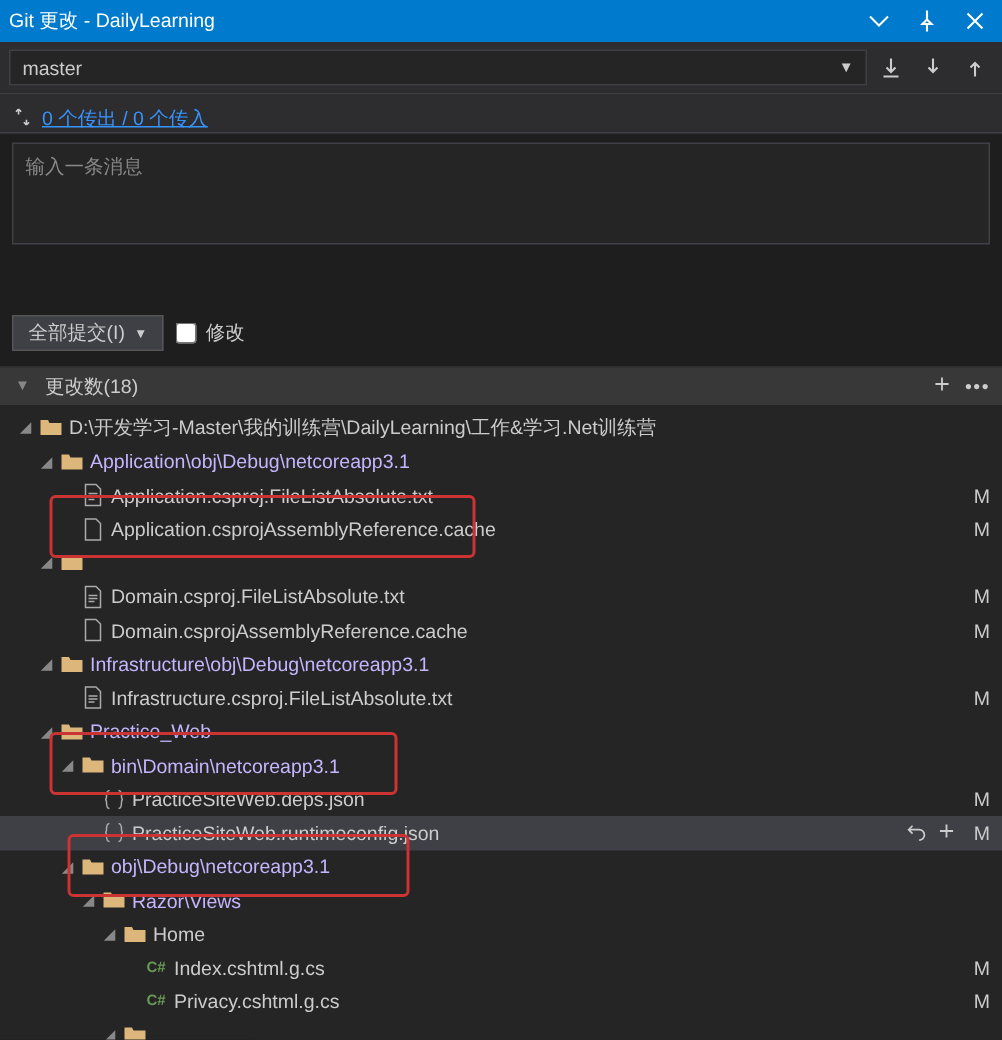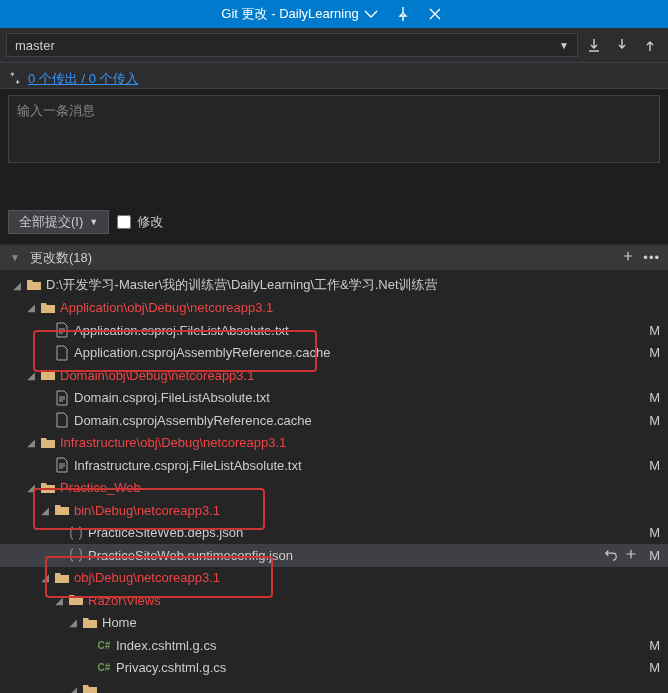--- a/index.html
+++ b/index.html
@@ -1,17 +1,17 @@
 <!DOCTYPE html>
 <html><head>
 <meta charset="utf-8">
 <style>
 * { margin: 0; padding: 0; box-sizing: border-box; font-family: "Segoe UI", Tahoma, sans-serif; }
 body { background: #1e1e1e; color: #ccc; font-size: 13px; width: 668px; height: 693px; overflow: hidden; }
-.titlebar { background: #007acc; color: #fff; height: 28px; display: flex; align-items: center; padding: 0 6px; justify-content: center; }
+.titlebar { background: #007acc; color: #fff; height: 28px; display: flex; align-items: center; padding: 0 6px; justify-content: space-between; }
 .titlebar-left { display: flex; align-items: center; gap: 4px; }
 .titlebar-right { display: flex; align-items: center; gap: 8px; }
 .titlebar-right svg { width: 14px; height: 14px; }
 .branchbar { background: #2d2d30; height: 30px; display: flex; align-items: center; padding: 17px 6px; border-bottom: 1px solid #3f3f46; gap: 4px; }
 .branch-select { flex: 1; background: #252526; border: 1px solid #3f3f46; color: #ccc; height: 24px; display: flex; align-items: center; padding: 0 8px; justify-content: space-between; }
 .branch-select .chev { font-size: 10px; }
 .icon-btn { width: 24px; height: 24px; display: flex; align-items: center; justify-content: center; cursor: pointer; }
 .icon-btn svg { width: 16px; height: 16px; }
 .syncbar { background: #2d2d30; height: 26px; display: flex; align-items: flex-end; padding: 0 8px; border-bottom: 1px solid #3f3f46; }
 .syncbar a { color: #3794ff; text-decoration: underline; font-size: 13px; }
@@ -33,21 +33,21 @@
 .expander { width: 14px; height: 14px; display: inline-flex; align-items: center; justify-content: center; font-size: 10px; color: #888; margin-right: 2px; flex-shrink: 0; }
 .icon { width: 16px; height: 16px; display: inline-flex; align-items: center; justify-content: center; margin-right: 4px; flex-shrink: 0; }
 .folder svg { fill: #dcb67a; }
 .file-txt { color: #aaa; }
 .file-cs { color: #6a9955; font-size: 10px; font-weight: bold; }
 .file-json { color: #aaa; }
 .label { flex: 1; overflow: hidden; text-overflow: ellipsis; }
 .status { color: #ccc; font-size: 13px; width: 18px; text-align: right; }
 .row-actions { display: flex; gap: 6px; margin-right: 4px; }
 .row-actions svg { width: 14px; height: 14px; }
-.dimmed { color: #ef4444; }
+.dimmed { color: #c4b5fd; }
 .normal { color: #ccc; }
 .highlight-box { position: absolute; border: 2px solid #cc3333; border-radius: 4px; pointer-events: none; }
 .tree-wrap { position: relative; }
 </style>
 </head>
 <body>
 
 <div class="titlebar">
   <div class="titlebar-left">
     <span>Git 更改 - DailyLearning</span>
@@ -174,21 +174,20 @@
         <span class="status">M</span>
       </div>
       <div class="row">
         <span class="indent" style="width:24px"></span>
         <span class="expander">◢</span>
         <span class="icon folder">
           <svg viewBox="0 0 16 16">
             <path d="M1 3h5l1 2h8v8H1z"></path>
           </svg>
         </span>
-        <span class="label dimmed">Domain\obj\Debug\netcoreapp3.1</span>
         <span class="status"></span>
       </div>
       <div class="row">
         <span class="indent" style="width:38px"></span>
         <span class="expander"></span>
         <span class="icon file-txt">
           <svg viewBox="0 0 16 16">
             <path d="M3 1h7l3 3v11H3z" fill="none" stroke="#aaa"></path>
             <path d="M5 7h6M5 9h6M5 11h4" stroke="#aaa"></path>
           </svg>
@@ -242,21 +241,21 @@
         <span class="status"></span>
       </div>
       <div class="row">
         <span class="indent" style="width:38px"></span>
         <span class="expander">◢</span>
         <span class="icon folder">
           <svg viewBox="0 0 16 16">
             <path d="M1 3h5l1 2h8v8H1z"></path>
           </svg>
         </span>
-        <span class="label dimmed">bin\Debug\netcoreapp3.1</span>
+        <span class="label dimmed">bin\Domain\netcoreapp3.1</span>
         <span class="status"></span>
       </div>
       <div class="row">
         <span class="indent" style="width:52px"></span>
         <span class="expander"></span>
         <span class="icon file-json">
           <svg viewBox="0 0 16 16">
             <path d="M5 2c-2 0-2 2-2 4s-1 2-1 2 1 0 1 2 0 4 2 4M11 2c2 0 2 2 2 4s1 2 1 2-1 0-1 2 0 4-2 4" fill="none" stroke="#aaa"></path>
           </svg>
         </span>

